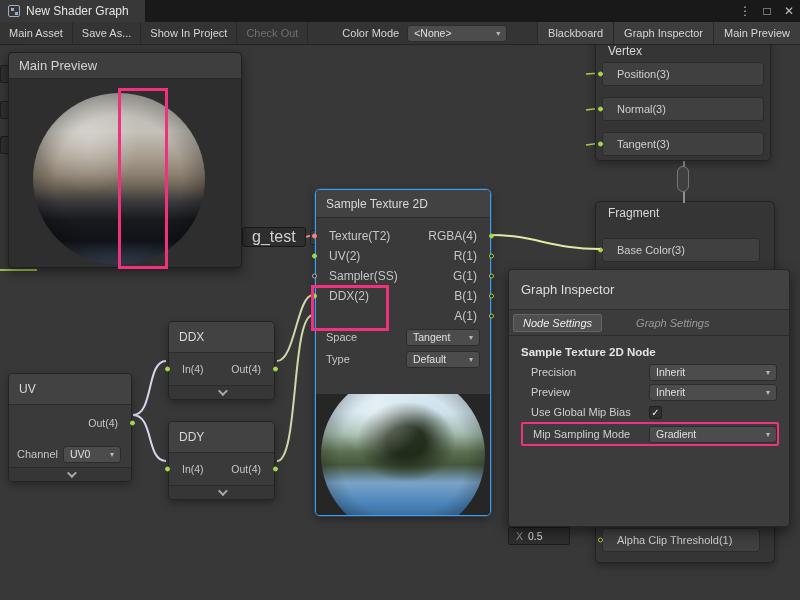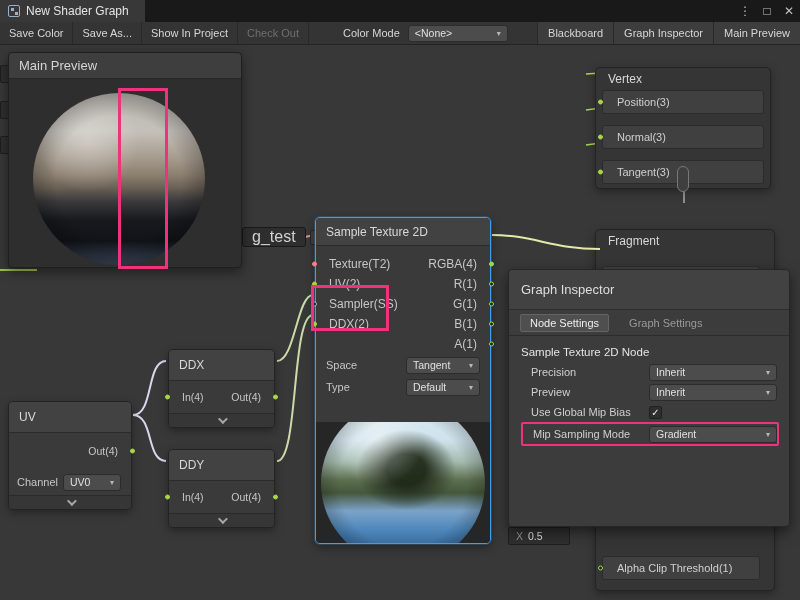--- a/index.html
+++ b/index.html
@@ -35,21 +35,21 @@
     background:#4c4c4c; border:1px solid #2c2c2c; border-radius:3px; height:17px;
     padding:0 6px; font-size:10.5px; color:#e0e0e0; }
   .dd::after { content:"▾"; font-size:8px; color:#b8b8b8; margin-left:6px; }
   .dd.toolbar-dd { width:100px; align-self:center; }
 
   
   .graph { position:absolute; top:45px; left:0; right:0; bottom:0; background:#383838; }
   .wires { position:absolute; left:0; top:0; width:800px; height:555px; z-index:6; }
 
   .node { position:absolute; background:#3a3a3a; border:1px solid #232323; border-radius:5px;
-    box-shadow:0 3px 8px rgba(0,0,0,.35); z-index:10;margin-top:28px; }
+    box-shadow:0 3px 8px rgba(0,0,0,.35); z-index:10; }
   .node-title { height:26px; display:flex; align-items:center; padding:0 10px; background:#424242;
     border-bottom:1px solid #2b2b2b; border-radius:4px 4px 0 0; color:#d8d8d8; font-size:12px; }
 
   .port { width:5px; height:5px; border:1.5px solid var(--pc,#a8d64a); border-radius:50%;
     background:#242424; display:inline-block; }
   .port.filled { background:var(--pc,#a8d64a); }
   .p-lime { --pc:#a8d64a; } .p-red { --pc:#ff8080; } .p-gray { --pc:#b4b4b4; }
 
   
   .stack-node { background:#353535; }
@@ -143,26 +143,26 @@
       radial-gradient(ellipse 42% 34% at 52% 42%, rgba(28,38,22,.92) 28%, rgba(28,38,22,0) 72%),
       radial-gradient(circle at 50% 50%, rgba(0,0,0,0) 55%, rgba(0,0,0,.5) 94%),
       linear-gradient(to bottom, #dcebf2 0%, #cfe2ec 24%, #a4bbae 37%, #5d7050 48%, #46573c 56%,
         #7ba3c8 67%, #4c86bb 79%, #335f8c 92%, #243d5a 100%); }
 
   
   .inspector { position:absolute; left:508px; top:224px; width:282px; height:258px; background:#3c3c3c;
     border:1px solid #262626; border-radius:4px; box-shadow:0 5px 14px rgba(0,0,0,.5); z-index:20; }
   .insp-header { height:40px; display:flex; align-items:center; padding:0 12px; background:#424242;
     border-bottom:1px solid #2c2c2c; border-radius:4px 4px 0 0; color:#dedede; font-size:13px; }
-  .insp-tabs { height:26px; display:flex; align-items:center; padding:0 11px; gap:14px;
-    border-bottom:1px solid #2c2c2c; font-size:11px; }
+  .insp-tabs { height:26px; display:flex; align-items:center; padding:0 4px; gap:28px;
+    border-bottom:1px solid #2c2c2c; font-size:11px;font-style:italic; }
   .tab-active { background:#4f4f4f; border:1px solid #646464; border-radius:2px; padding:2px 9px; color:#eee; }
   .tab-inactive { padding:2px 6px; color:#9a9a9a; }
   .insp-body { padding:6px 12px 0 12px; }
-  .insp-node-title { font-weight:normal; font-size:11.5px; color:#e4e4e4; height:20px; line-height:20px; }
+  .insp-node-title { font-weight:bold; font-size:11.5px; color:#e4e4e4; height:20px; line-height:20px; }
   .irow { display:flex; align-items:center; height:20px; }
   .irow .ilbl { flex:1; padding-left:10px; color:#cfcfcf; }
   .irow .ictl { flex:0 0 128px; display:flex; }
   .irow .dd { width:128px; }
   .checkbox { width:13px; height:13px; background:#2e2e2e; border:1px solid #202020; border-radius:2px;
     display:flex; align-items:center; justify-content:center; font-size:10px; color:#ececec; }
   .hl-row { border:2px solid #f0327e; border-radius:2px; margin-right:-2px; }
 
   
   .hl { position:absolute; border:3px solid #f0327e; z-index:40; pointer-events:none; }
@@ -182,21 +182,21 @@
     <span>New Shader Graph</span>
   </div>
   <div class="win-controls">
     <span>⋮</span>
     <span>□</span>
     <span>✕</span>
   </div>
 </div>
 
 <div class="toolbar">
-  <div class="tbtn">Save Color</div>
+  <div class="tbtn">Main Asset</div>
   <div class="tbtn">Save As...</div>
   <div class="tbtn">Show In Project</div>
   <div class="tbtn disabled">Check Out</div>
   <div class="cm-label">Color Mode</div>
   <div class="dd toolbar-dd">
     <span>&lt;None&gt;</span>
   </div>
   <div class="right-group">
     <div class="rbtn">Blackboard</div>
     <div class="rbtn">Graph Inspector</div>

